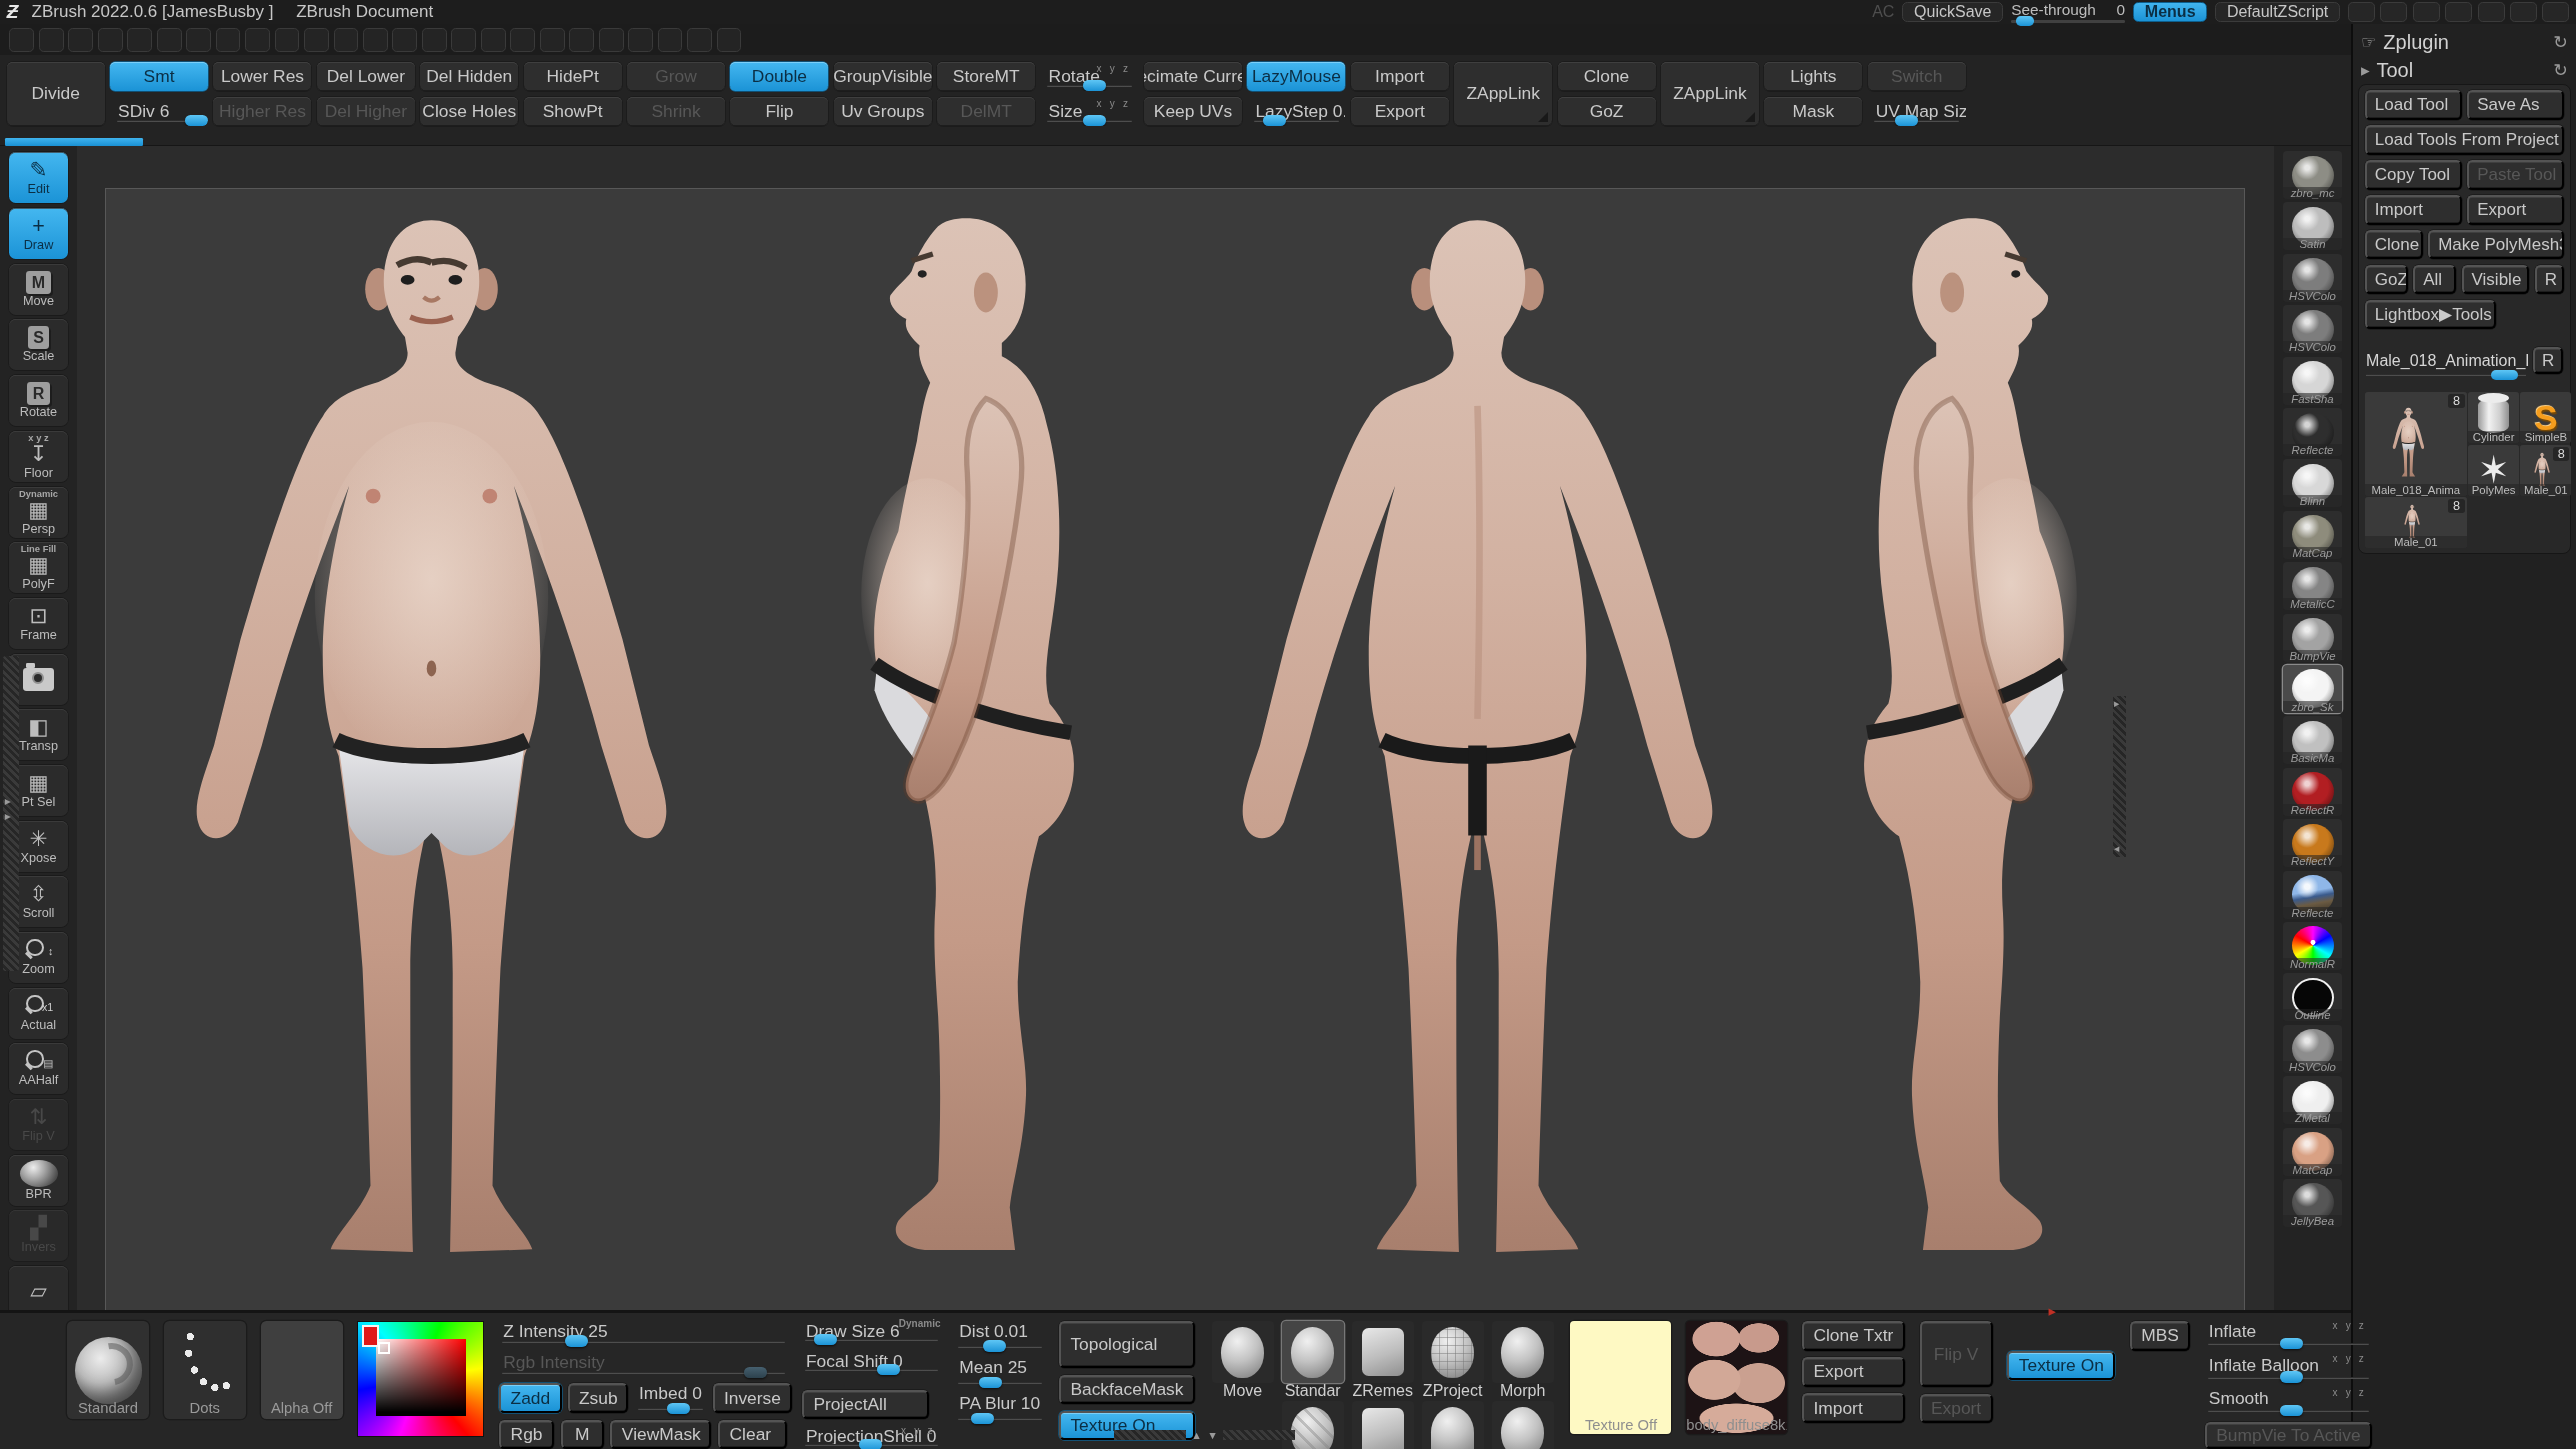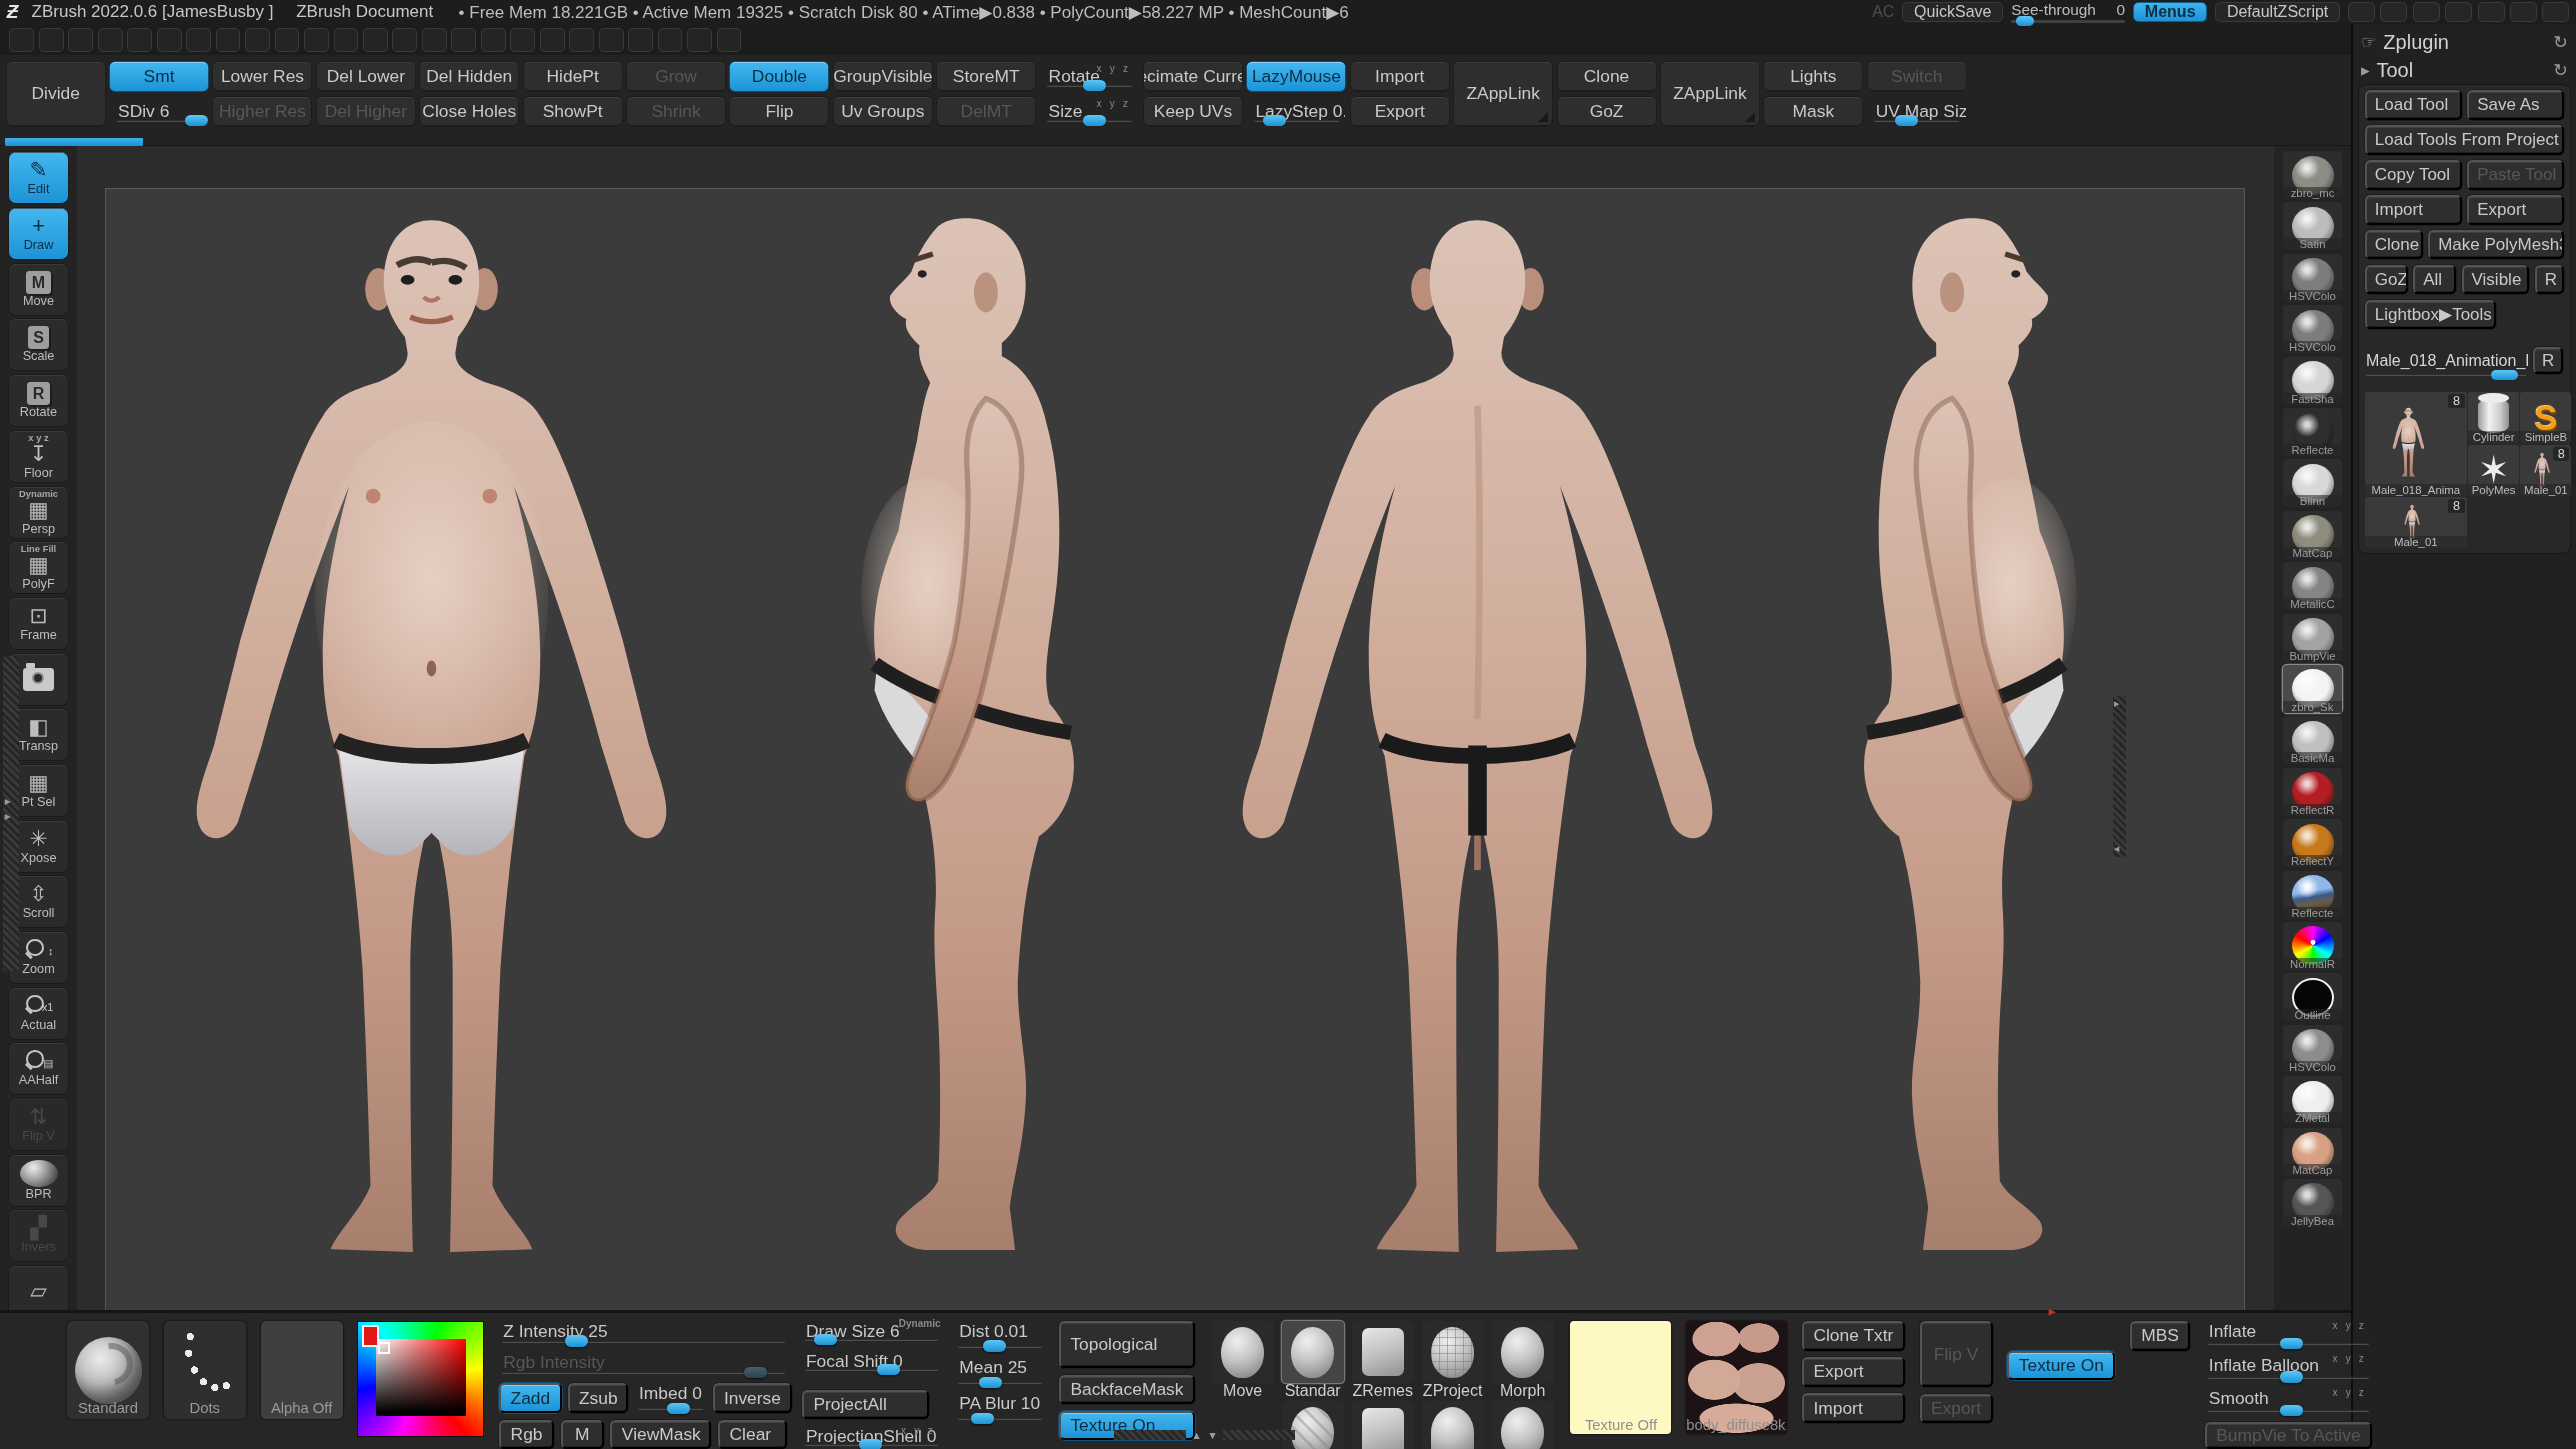--- a/index.html
+++ b/index.html
@@ -62,21 +62,21 @@
   .vscroll{position:absolute;left:2.7px;top:510px;width:16px;height:315px;background:repeating-linear-gradient(45deg,#3a3a3a 0 2.7px,#262626 2.7px 5.4px);border-radius:2.7px;}
   .vscroll .arr{position:absolute;left:2px;color:#9a9a9a;font-size:12px;}
   
   .canvas{flex:1;background:#2c2c2c;position:relative;min-width:0;}
   .doc{position:absolute;left:28px;top:42px;width:2140px;height:1128px;background:#3b3b3b;border:1.3px solid #585858;box-sizing:border-box;overflow:hidden;}
   .fig{position:absolute;}
   .fig.flip{transform:scaleX(-1);}
   .progress{position:absolute;left:79px;top:125px;width:138px;height:8.7px;background:linear-gradient(#3fb3ee,#1a91d4);z-index:6;border-radius:1.3px;}
   
   .matcaps{width:77px;background:#232323;display:flex;flex-direction:column;align-items:center;gap:3.4px;padding-top:5.4px;position:relative;flex:0 0 auto;}
-  .mat{width:59px;height:48px;background:#2d2d2d;border-radius:4px;position:relative;display:flex;align-items:center;justify-content:center;cursor:pointer;flex:0 0 auto;}
+  .mat{width:59px;height:48px;background:#2d2d2d;border-radius:4px;position:relative;display:flex;align-items:center;justify-content:center;cursor:pointer;flex:0 0 auto;font-style:italic;}
   .mat.selected{background:#4a4a4a;box-shadow:0 0 0 1.3px #8a8a8a;}
   .sph{width:42px;height:39px;border-radius:50%;background:radial-gradient(circle at 36% 30%,rgba(255,255,255,.8) 0 6%,rgba(255,255,255,0) 32%),radial-gradient(circle at 46% 40%,var(--c,#888) 0 52%,rgba(0,0,0,.88) 115%);background-color:var(--c,#888);}
   .sph.rainbow{background:radial-gradient(circle at 50% 42%,#ffffff 0 7%,rgba(255,255,255,0) 9%),conic-gradient(from 0deg,#f0f,#00f,#0ff,#0f0,#ff0,#f00,#f0f);}
   .sph.outline{background:#060606;border:2.7px solid #f0f0f0;box-sizing:border-box;}
   .sph.env{background:radial-gradient(circle at 36% 30%,rgba(255,255,255,.9) 0 7%,rgba(255,255,255,0) 30%),linear-gradient(170deg,#8fb7e8 0 42%,#3a5a8c 55%,#6b5b43 70%,#2f2a1f 100%);}
   .mat .mlab{position:absolute;bottom:0;left:0;right:0;text-align:center;font-size:11.4px;color:#9c9c9c;background:rgba(35,35,35,.55);white-space:nowrap;overflow:hidden;}
   .mscroll{position:absolute;right:0.7px;top:550px;width:13.4px;height:161px;background:repeating-linear-gradient(45deg,#3a3a3a 0 2.7px,#262626 2.7px 5.4px);}
   .mscroll .arr{color:#9a9a9a;font-size:10.7px;position:absolute;left:1.3px;}
   
   .tray{height:139px;background:#262626;border-top:3.4px solid #141414;position:relative;display:flex;gap:14.8px;padding:8px 0 0 67px;flex:0 0 auto;box-sizing:border-box;}
@@ -156,21 +156,20 @@
 </style>
 </head>
 <body>
 
 <div class="page">
 
   <div class="titlebar">
     <span class="logo">Ƶ</span>
     <span class="tb-title">ZBrush 2022.0.6 [JamesBusby ]</span>
     <span class="tb-doc">ZBrush Document</span>
-    <span class="tb-stats">• Free Mem 18.221GB  • Active Mem 19325  • Scratch Disk 80 •   ATime▶0.838  • PolyCount▶58.227 MP   • MeshCount▶6</span>
     <div class="tb-right">
       <span class="tb-ac">AC</span>
       <button class="tb-btn">QuickSave</button>
       <div class="seethrough">
         <div class="st-row">
           <span>See-through</span>
           <span>0</span>
         </div>
         <div class="st-track">
           <span class="st-knob" style="--p: 0.05;"></span>

